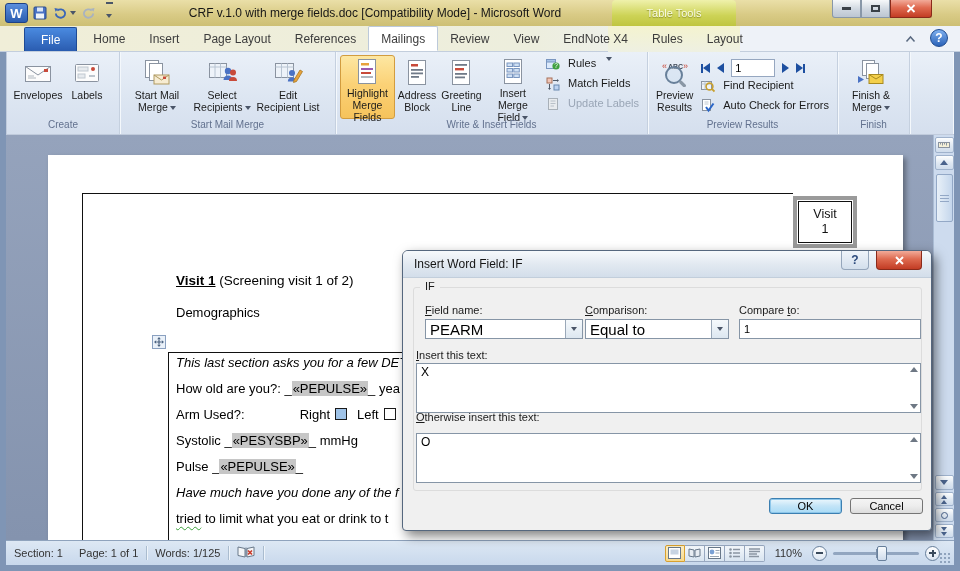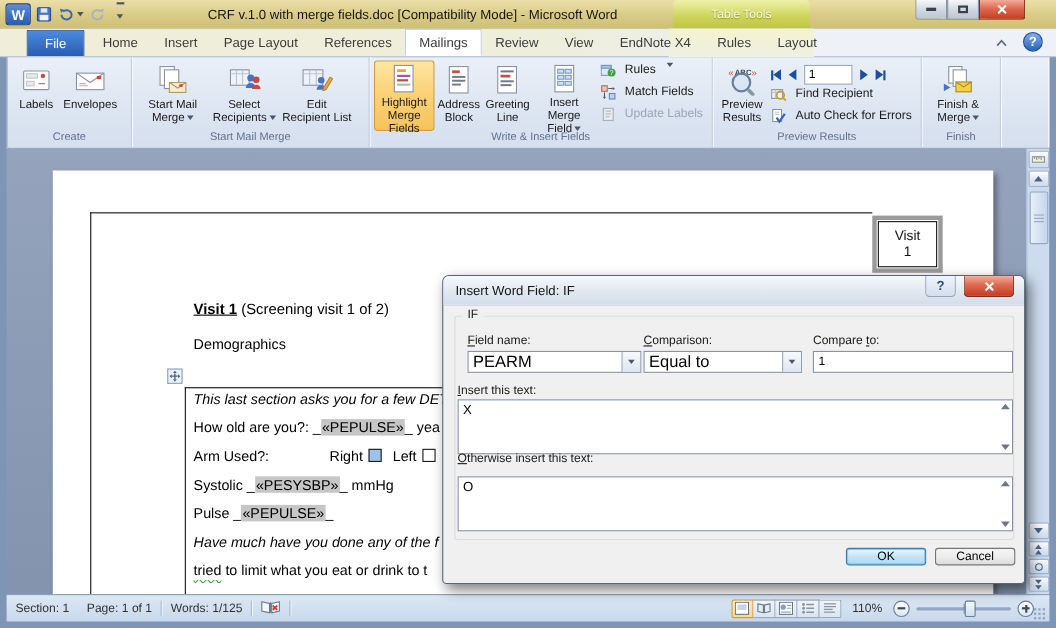--- a/index.html
+++ b/index.html
@@ -213,42 +213,42 @@
           <path d="M1.5 6.5 L5.5 2 L9.5 6.5" fill="none" stroke="#5a6a80" stroke-width="1.5"></path>
         </svg>
     </div>
     <div class="helpbtn">?</div>
   </div>
 
   <div class="ribbon">
 
     <div class="rgroup" style="width:113px">
       <div class="rcontent">
+        <div class="rbig" style="width:54px">
+          <span class="ricon">
+            <svg width="28" height="24" viewBox="0 0 28 24">
+                <rect x="1.5" y="5.5" width="25" height="15" fill="#fcfcfc" stroke="#8a93a0"></rect>
+                <path d="M1.5 5.5 L14 14 L26.5 5.5" fill="none" stroke="#8a93a0"></path>
+                <rect x="20" y="8" width="4" height="3" fill="#c84a3a"></rect>
+                <path d="M4 17 h8 M4 15 h6" stroke="#b0b8c0"></path>
+              </svg>
+          </span>
+          <span class="rlbl">Envelopes</span>
+        </div>
         <div class="rbig" style="width:44px">
           <span class="ricon">
             <svg width="28" height="24" viewBox="0 0 28 24">
                 <rect x="2.5" y="3.5" width="23" height="17" rx="1" fill="#fcfcfc" stroke="#8a93a0"></rect>
                 <rect x="5" y="6" width="10" height="4" fill="#e6eaee" stroke="#c0c8d0"></rect>
                 <rect x="5" y="13" width="7" height="4" fill="#e6eaee" stroke="#c0c8d0"></rect>
                 <circle cx="20" cy="8" r="2" fill="#c84a3a"></circle>
                 <path d="M16 15 h6" stroke="#8090a0"></path>
               </svg>
           </span>
           <span class="rlbl">Labels</span>
-        </div>
-        <div class="rbig" style="width:54px">
-          <span class="ricon">
-            <svg width="28" height="24" viewBox="0 0 28 24">
-                <rect x="1.5" y="5.5" width="25" height="15" fill="#fcfcfc" stroke="#8a93a0"></rect>
-                <path d="M1.5 5.5 L14 14 L26.5 5.5" fill="none" stroke="#8a93a0"></path>
-                <rect x="20" y="8" width="4" height="3" fill="#c84a3a"></rect>
-                <path d="M4 17 h8 M4 15 h6" stroke="#b0b8c0"></path>
-              </svg>
-          </span>
-          <span class="rlbl">Envelopes</span>
         </div>
       </div>
       <div class="glabel">Create</div>
     </div>
 
     <div class="rgroup" style="width:216px">
       <div class="rcontent">
         <div class="rbig" style="width:66px">
           <span class="ricon">
             <svg width="30" height="28" viewBox="0 0 30 28">

